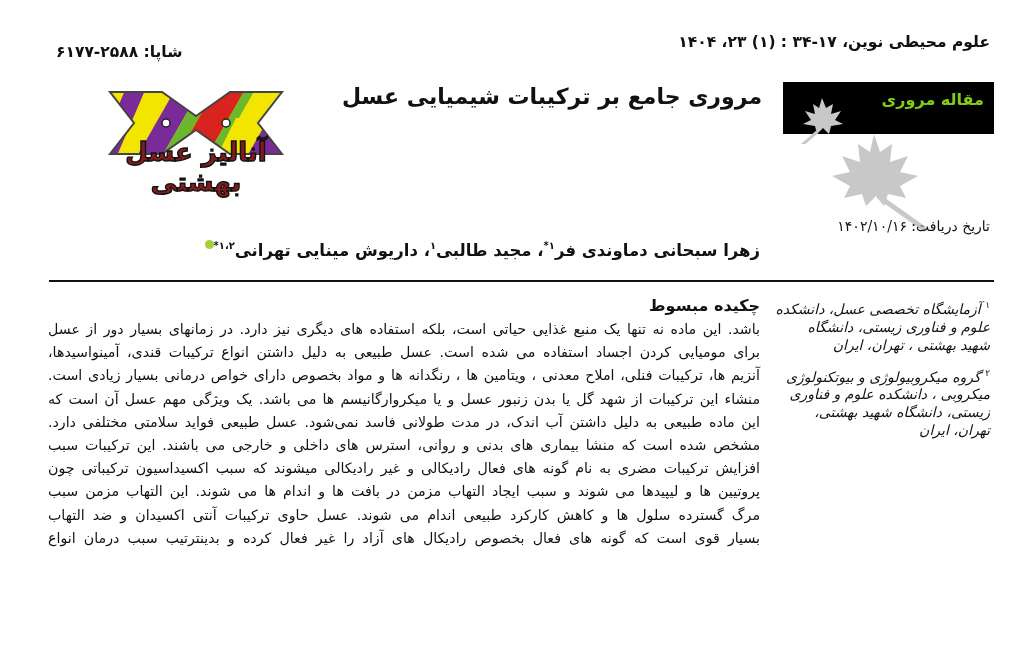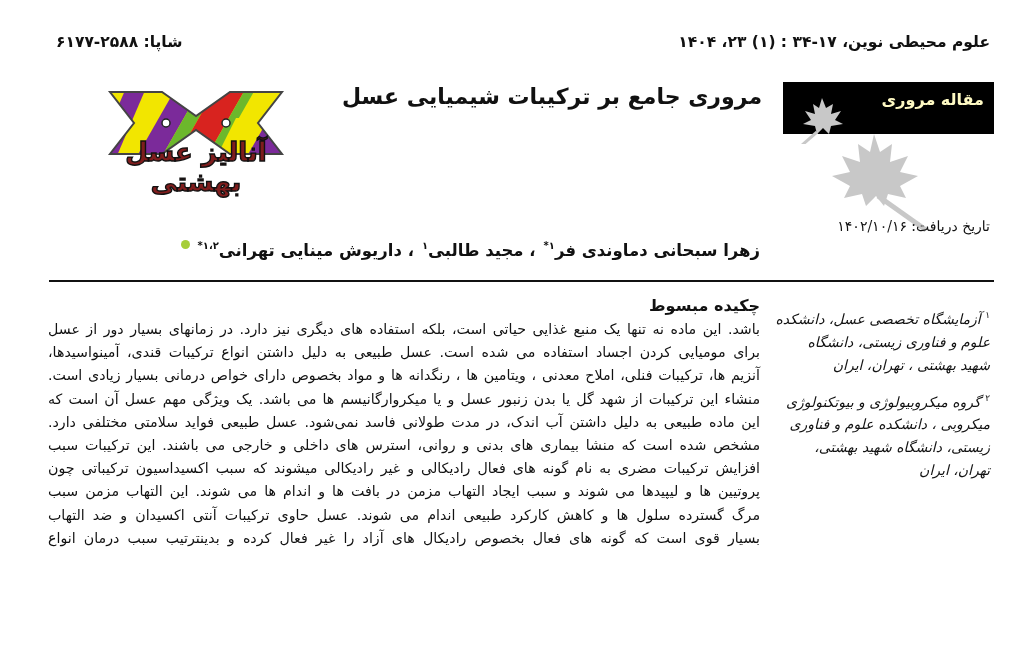--- a/index.html
+++ b/index.html
@@ -5,53 +5,53 @@
   html, body { margin:0; padding:0; }
   body {
     width:1024px; height:646px; overflow:hidden; background:#ffffff;
     font-family:"DejaVu Sans", sans-serif; color:#111;
     position:relative;
   }
   .abs { position:absolute; }
   .rtl { direction:rtl; text-align:right; }
 
   #journal-citation { top:33px; right:34px; font-size:15.5px; font-weight:bold; white-space:nowrap; }
-  #issn { top:33px; left:56px; font-size:15.5px; font-weight:bold; white-space:nowrap; }
+  #issn { top:43px; left:56px; font-size:15.5px; font-weight:bold; white-space:nowrap; }
 
   #article-type-box {
     top:82px; left:783px; width:211px; height:52px; background:#000;
   }
   #article-type-label {
-    position:absolute; top:8px; right:10px; color:#fef9c3; font-size:16px; font-weight:bold;
+    position:absolute; top:8px; right:10px; color:#84cc16; font-size:16px; font-weight:bold;
   }
   .leaf { position:absolute; }
 
   #article-title { top:84px; right:262px; font-size:22px; font-weight:bold; white-space:nowrap; }
 
   #logo { top:88px; left:96px; width:200px; height:122px; }
   #logo-text {
     position:absolute; top:49px; left:0; width:200px; text-align:center;
     font-size:26px; font-weight:bold; color:#7f1d1d;
     -webkit-text-stroke:1.4px #111; letter-spacing:0px; direction:rtl;
   }
 
   #dates { top:214px; right:34px; font-size:14px; line-height:24px; font-family:"DejaVu Serif", serif; }
 
   #authors { top:240px; right:264px; font-size:16.5px; font-weight:bold; white-space:nowrap; }
-  #authors sup { font-size:10px;padding-left:8px; }
+  #authors sup { font-size:10px; }
   #orcid-icon {
     display:inline-block; width:9px; height:9px; border-radius:50%; background:#a6ce39;
     vertical-align:super; margin-left:2px;
   }
 
   #divider { top:280px; left:49px; width:945px; height:2px; background:#111; }
 
   #affiliations {
-    top:296px; right:34px; width:215px; font-size:14px; line-height:23px;
-    font-style:italic; font-family:"DejaVu Serif", serif;margin-top:8px;
+    top:296px; right:34px; width:215px; font-size:14px; line-height:18px;
+    font-style:italic; font-family:"DejaVu Serif", serif;
   }
   .aff { margin-bottom:10px; }
   .aff sup { font-size:9px; font-style:normal; }
 
   #abstract-heading { top:296px; right:264px; font-size:16px; font-weight:bold; }
   #abstract {
     top:318px; right:264px; width:712px; font-size:14.2px; line-height:23.2px;
     text-align:justify; text-align-last:right;
   }
   .abs-line { display:block; white-space:nowrap; text-align:justify; text-align-last:justify; }

